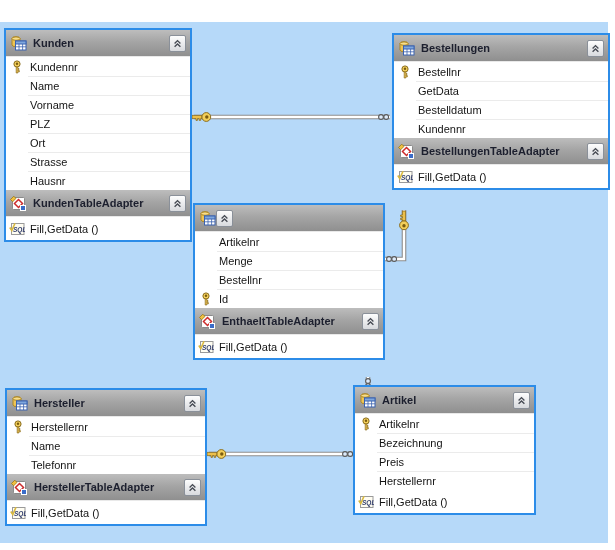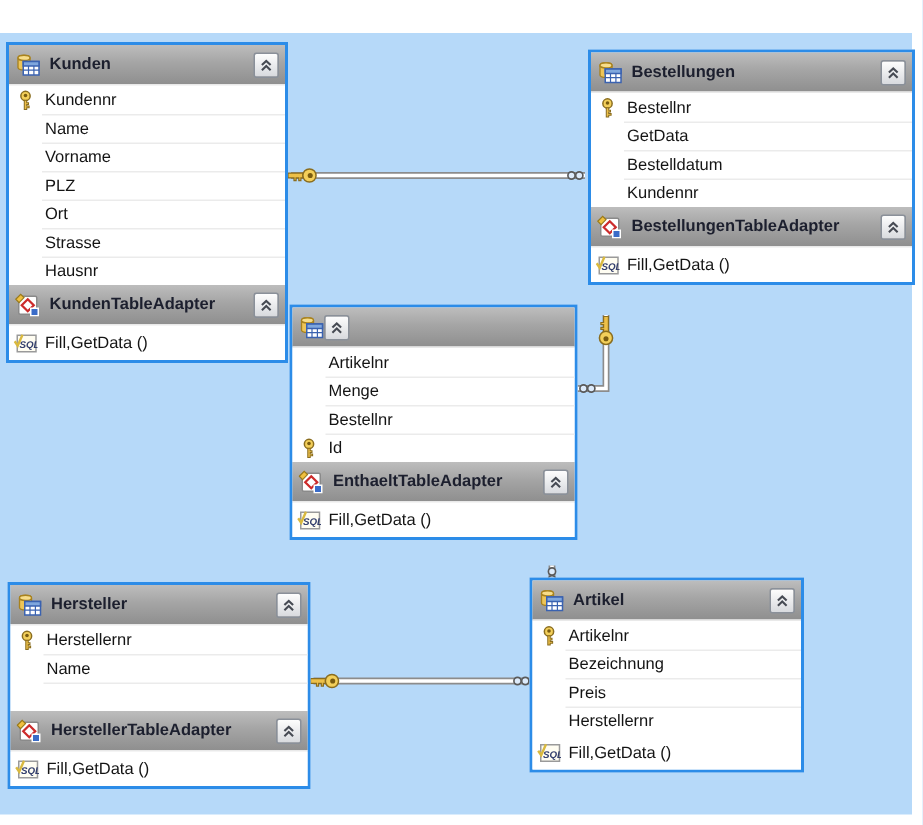--- a/index.html
+++ b/index.html
@@ -314,20 +314,21 @@
               </svg>
             </span>
           <span class="rlabel">Herstellernr</span>
         </div>
         <div class="row">
           <span class="gutter"></span>
           <span class="rlabel">Name</span>
         </div>
         <div class="row">
           <span class="gutter"></span>
+          <span class="rlabel">Telefonnr</span>
         </div>
       </div>
       <div class="tbl-header">
         <svg width="17" height="16">
             <use href="#adpicon"></use>
           </svg>
         <span class="tbl-title">HerstellerTableAdapter</span>
         <span class="collapse-btn">
           <svg width="11" height="11">
               <use href="#chevup"></use>

